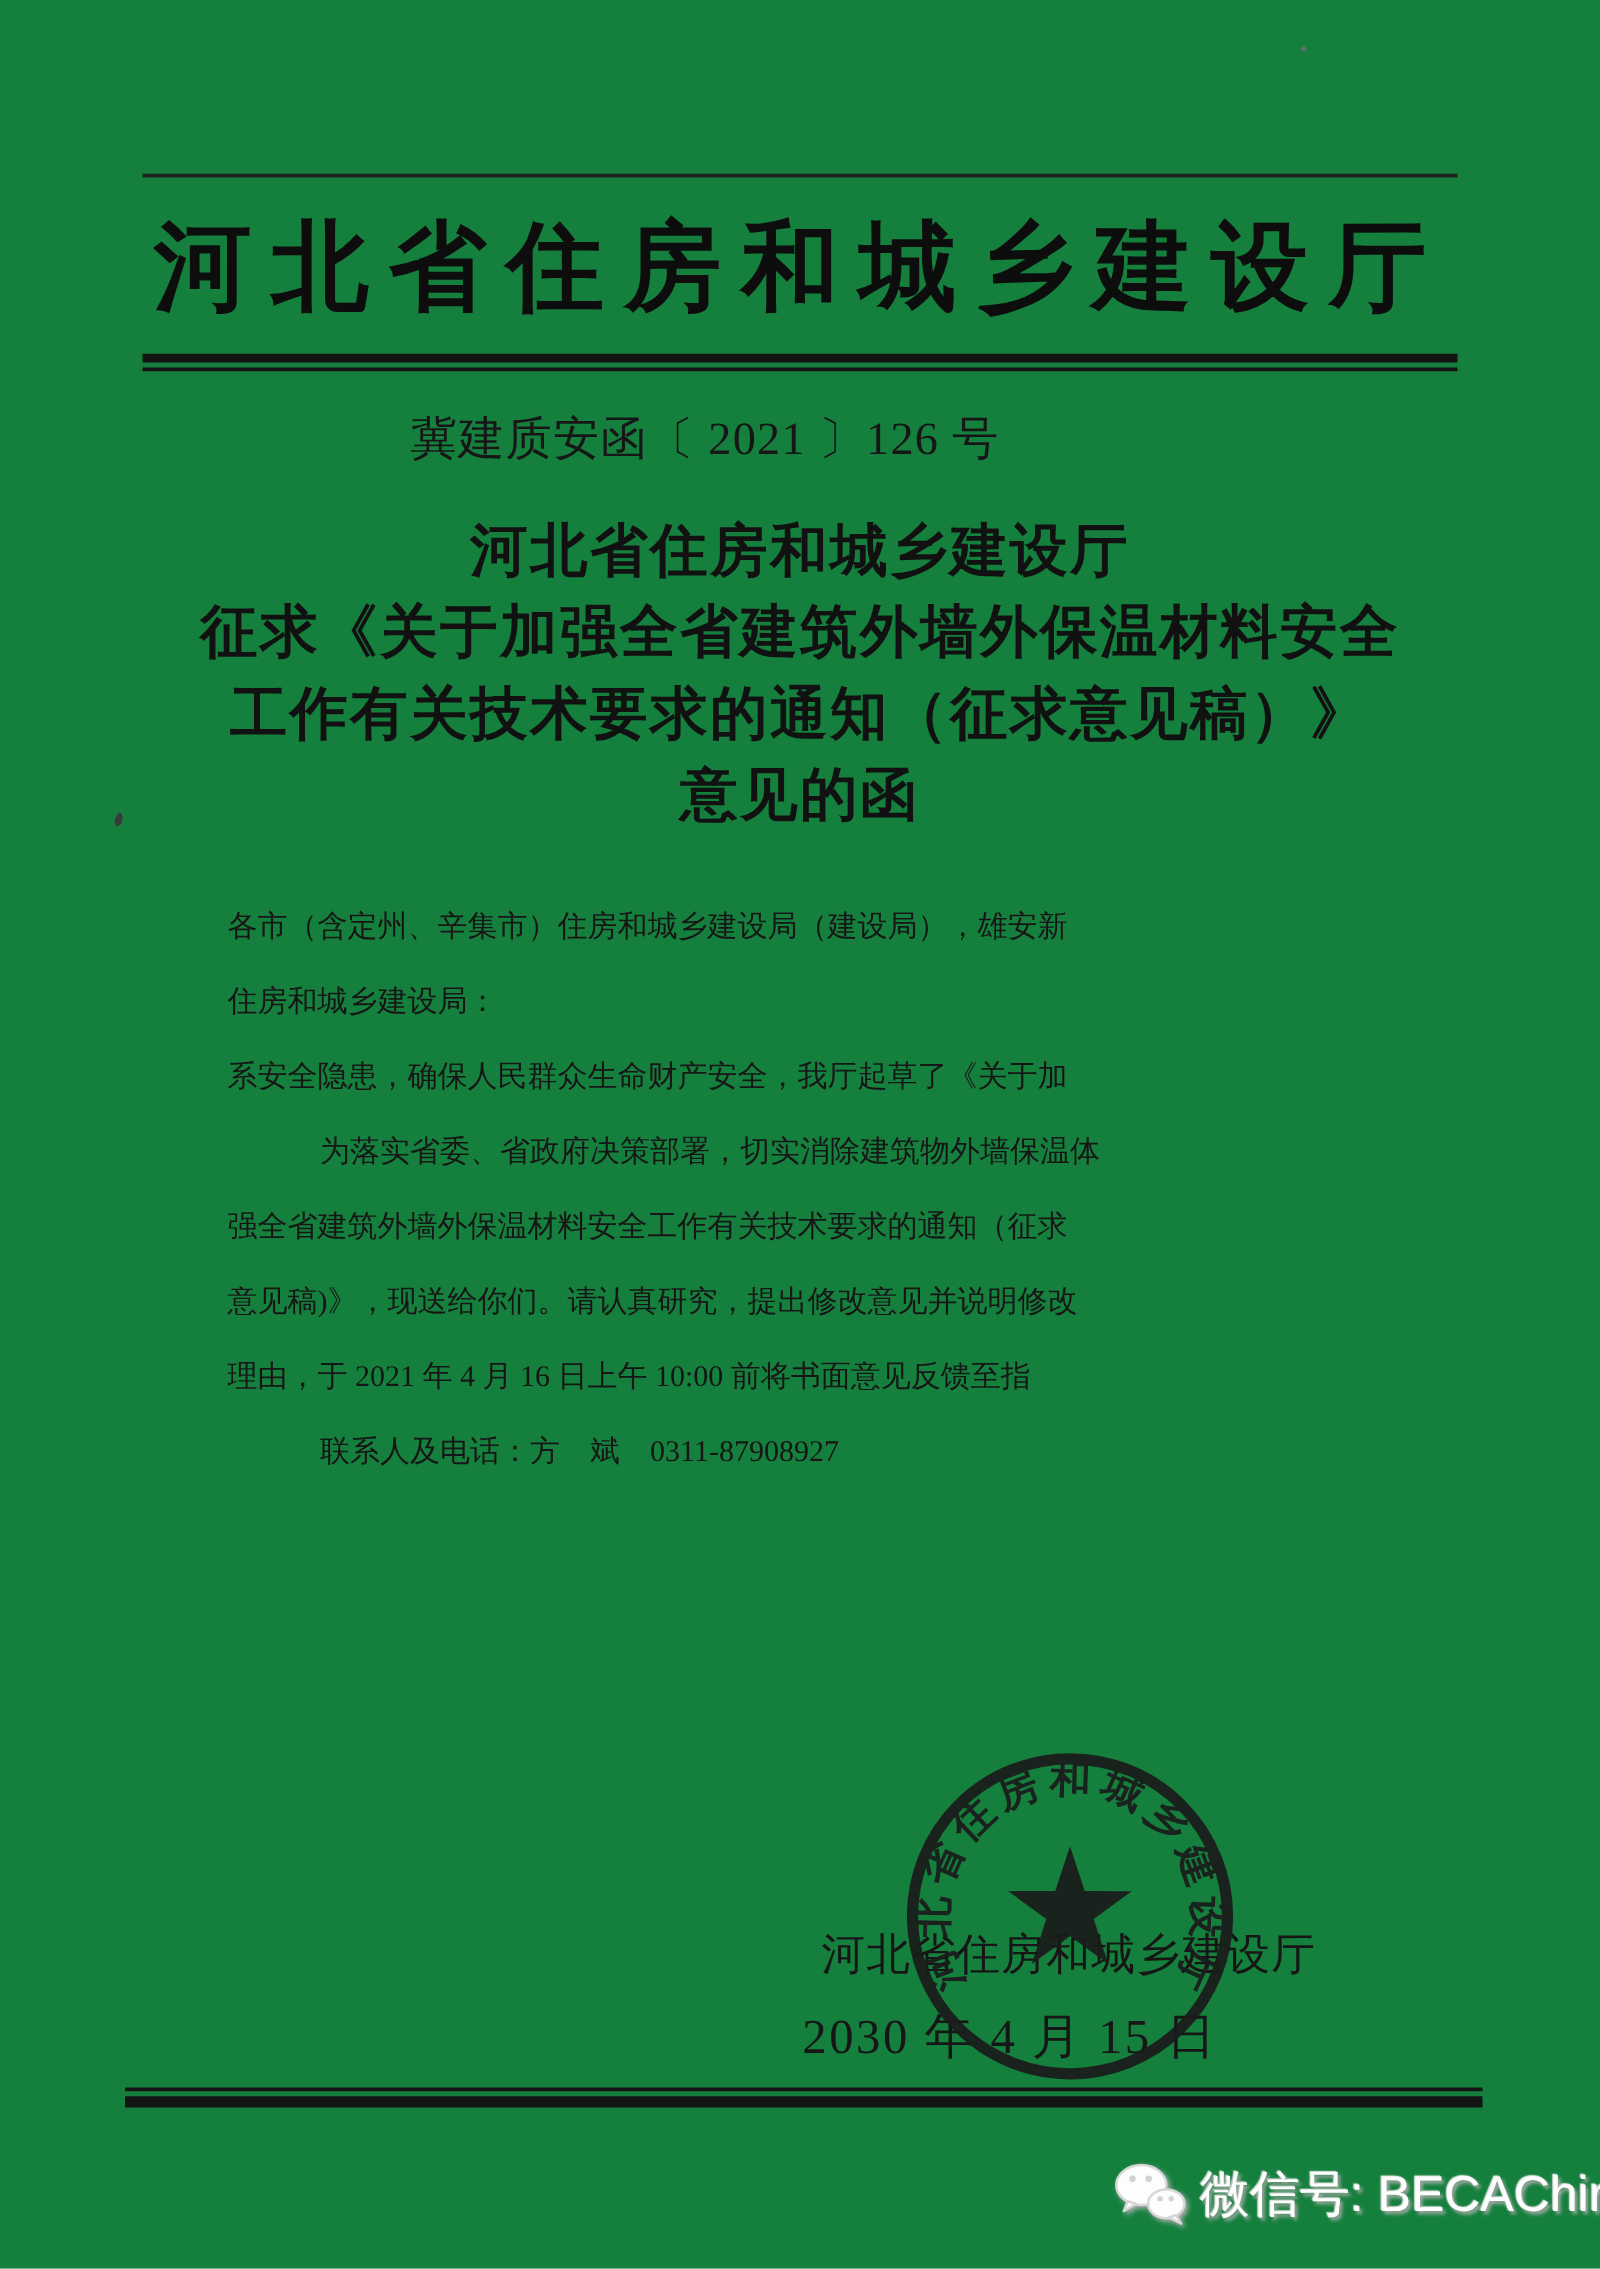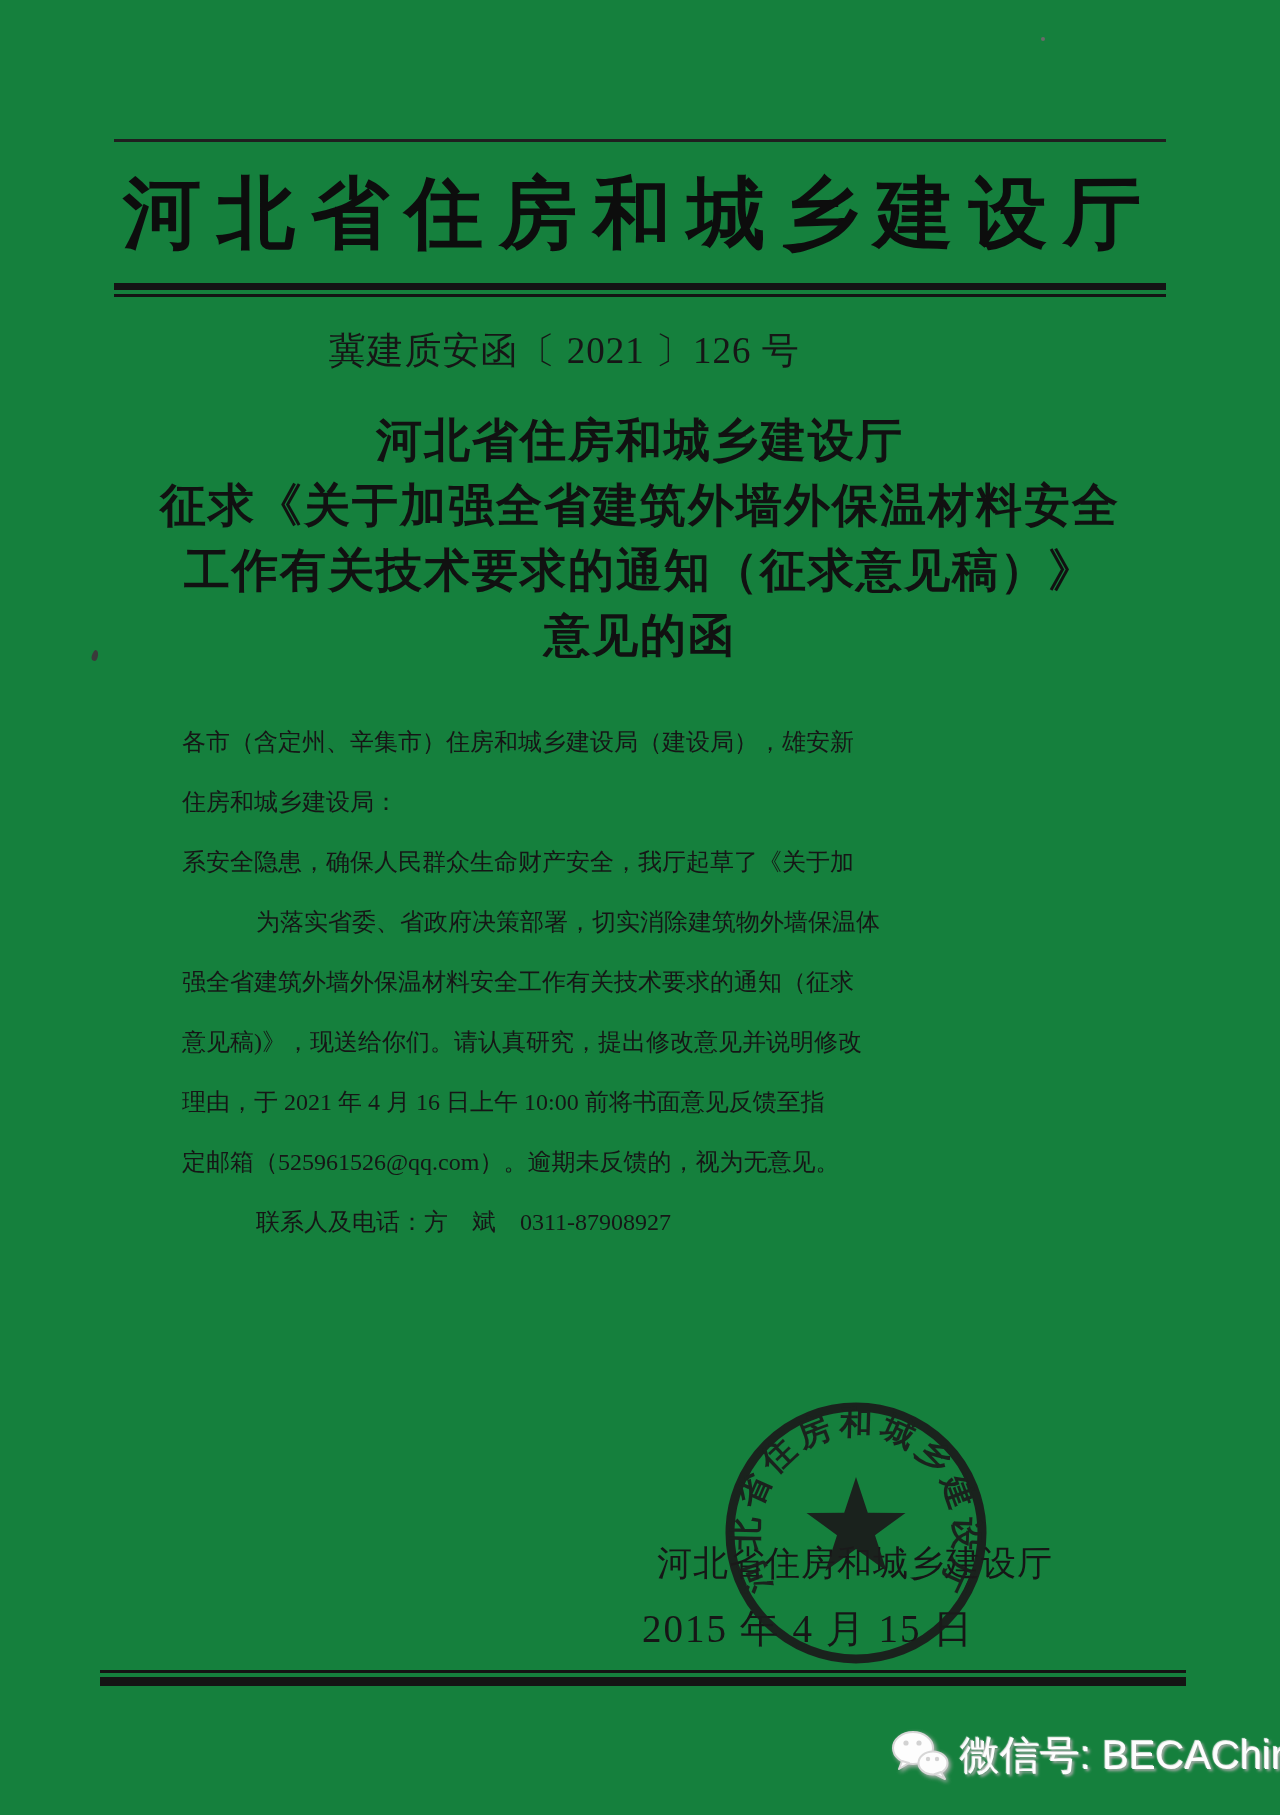--- a/index.html
+++ b/index.html
@@ -80,27 +80,26 @@
   </div>
 
   <div class="body-block">
     <div class="line">各市（含定州、辛集市）住房和城乡建设局（建设局），雄安新</div>
     <div class="line">住房和城乡建设局：</div>
     <div class="line">系安全隐患，确保人民群众生命财产安全，我厅起草了《关于加</div>
     <div class="line indent">为落实省委、省政府决策部署，切实消除建筑物外墙保温体</div>
     <div class="line">强全省建筑外墙外保温材料安全工作有关技术要求的通知（征求</div>
     <div class="line">意见稿)》，现送给你们。请认真研究，提出修改意见并说明修改</div>
     <div class="line">理由，于 2021 年 4 月 16 日上午 10:00 前将书面意见反馈至指</div>
-    <div class="line">定邮箱（525961526@qq.com）。逾期未反馈的，视为无意见。</div>
     <div class="line indent">联系人及电话：方　斌　0311-87908927</div>
   </div>
 
 
   <div class="signature">河北省住房和城乡建设厅</div>
-  <div class="sign-date">2015 年 4 月 15 日</div>
+  <div class="sign-date">2030 年 4 月 15 日</div>
 
   <svg class="seal" viewBox="0 0 268 268" aria-hidden="true">
     <circle cx="134" cy="134" r="126" fill="none" stroke="#1b1b1b" stroke-width="9"></circle>
     <polygon fill="#1b1b1b" points="134,78 145.8,113.8 183.5,113.9 153,136.2 164.6,172.1 134,150 103.4,172.1 115,136.2 84.5,113.9 122.2,113.8"></polygon>
     <defs>
       <path id="sealArc" d="M 52.9 190.8 A 99 99 0 1 1 215.1 190.8" fill="none"></path>
     </defs>
     <text font-size="33" fill="#1b1b1b" letter-spacing="6">
       <textPath href="#sealArc" startOffset="4">河北省住房和城乡建设厅</textPath>
     </text>

